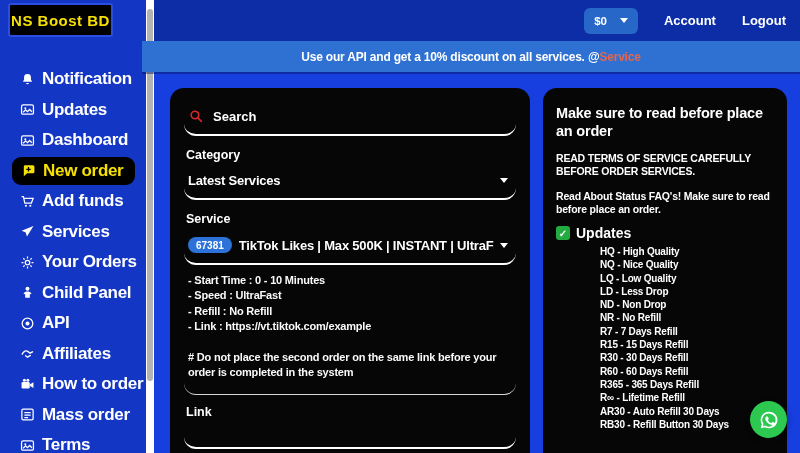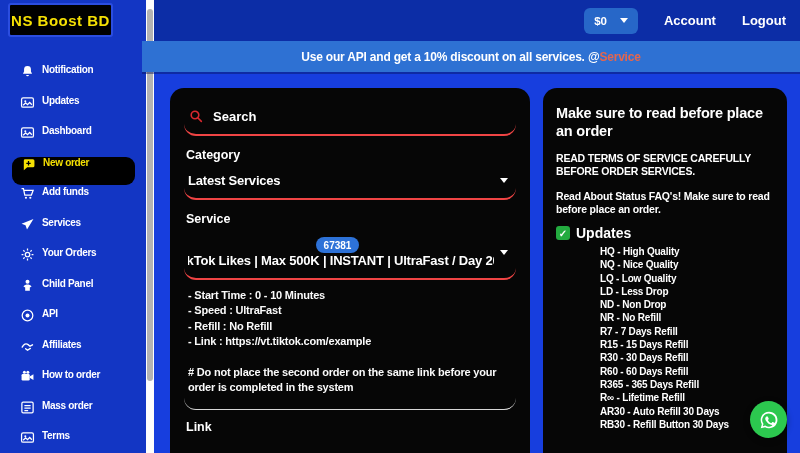--- a/index.html
+++ b/index.html
@@ -15,22 +15,22 @@
   
   .sidebar { position:absolute; left:0; top:0; width:146px; height:453px; background:#1336c4; }
   .logo {
     position:absolute; left:8px; top:3px; width:105px; height:34px;
     background:#000; border:2px solid #2b4de0; border-radius:3px;
     display:flex; align-items:center; justify-content:center;
     color:#f5e003; font-size:15px; font-weight:800; letter-spacing:.5px; white-space:nowrap;
   }
   .menu { position:absolute; top:64px; left:0; right:0; }
   .menu-item {
-    height:30.5px; display:flex; align-items:flex-start; gap:7px;
-    padding-left:20px; font-size:10px; letter-spacing:-.3px; color:#fff; cursor:pointer;
+    height:30.5px; display:flex; align-items:center; gap:7px;
+    padding-left:20px; font-size:17px; letter-spacing:-.3px; color:#fff; cursor:pointer;
   }
   .menu-item .mi { width:15px; height:15px; flex:0 0 15px; display:flex; align-items:center; }
   .menu-item.active {
     background:#000; border-radius:9px; margin:1px 11px 1px 12px;
     padding-left:9px; height:28.5px; color:#f5e003;
   }
 
   
   .sb-track { position:absolute; left:146px; top:0; width:8px; height:453px; background:#fdfdfd; }
   .sb-thumb { position:absolute; left:147px; top:9px; width:6px; height:372px; background:#b3b3b3; border-radius:3px; }
@@ -53,38 +53,38 @@
     font-size:12px; letter-spacing:-.2px; box-shadow:0 2px 0 rgba(7,20,90,.45);
   }
   .banner .tg { color:#e4664e; margin-left:0; }
 
   
   .card { position:absolute; top:88px; background:#060606; border-radius:14px; }
   .main-card { left:170px; width:360px; height:400px; padding:14px 14px 0 14px; }
   .right-card { left:543px; width:244px; height:400px; padding:14px 13px 0 13px; }
 
   
-  .u-blue  { border-bottom:2px solid #ef4444; border-radius:0 0 12px 12px; }
+  .u-blue  { border-bottom:2px solid #ffffff; border-radius:0 0 12px 12px; }
   .u-white { border-bottom:1.5px solid #d6d6d6; border-radius:0 0 12px 12px; }
   .field-row { display:flex; align-items:center; }
   .search-row { gap:9px; padding:6px 4px 10px 4px; }
   .search-row input {
     background:transparent; border:none; outline:none; color:#fff;
     font-family:inherit; font-weight:700; font-size:13px; width:280px;
   }
   .search-row input::placeholder { color:#fff; opacity:1; }
   .form-label { font-size:12.5px; margin:12px 0 4px 2px; }
   .select-box { justify-content:space-between; padding:7px 8px 10px 4px; cursor:pointer; }
   .select-text { font-size:13px; letter-spacing:-.2px; white-space:nowrap; overflow:hidden; }
   .caret { width:0; height:0; border-left:4px solid transparent; border-right:4px solid transparent; border-top:5px solid #fff; flex:0 0 auto; margin-left:6px; }
   .svc-badge {
     background:#2d72d8; color:#fff; border-radius:9px; font-size:10px; font-weight:800;
     padding:2.5px 8px; margin-right:7px; flex:0 0 auto;
   }
-  .svc-wrap { display:flex; align-items:center; overflow:hidden;flex-direction:column; }
+  .svc-wrap { display:flex; align-items:center; overflow:hidden; }
   .desc-box { padding:8px 4px 13px 4px; font-size:11px; letter-spacing:-.2px; line-height:15.4px; white-space:pre-line; color:#fafafa; }
   .link-input-row { height:26px; padding:4px; }
 
   
   .info-title { font-size:14.5px; letter-spacing:-.2px; line-height:18px; margin-top:2px; }
   .info-warning { font-size:10.5px; letter-spacing:-.2px; line-height:13px; margin-top:12px; }
   .updates-head { display:flex; align-items:center; gap:6px; margin-top:9px; }
   .check-icon {
     width:14px; height:14px; background:#23ab3f; border-radius:3px; flex:0 0 auto;
     display:flex; align-items:center; justify-content:center;

